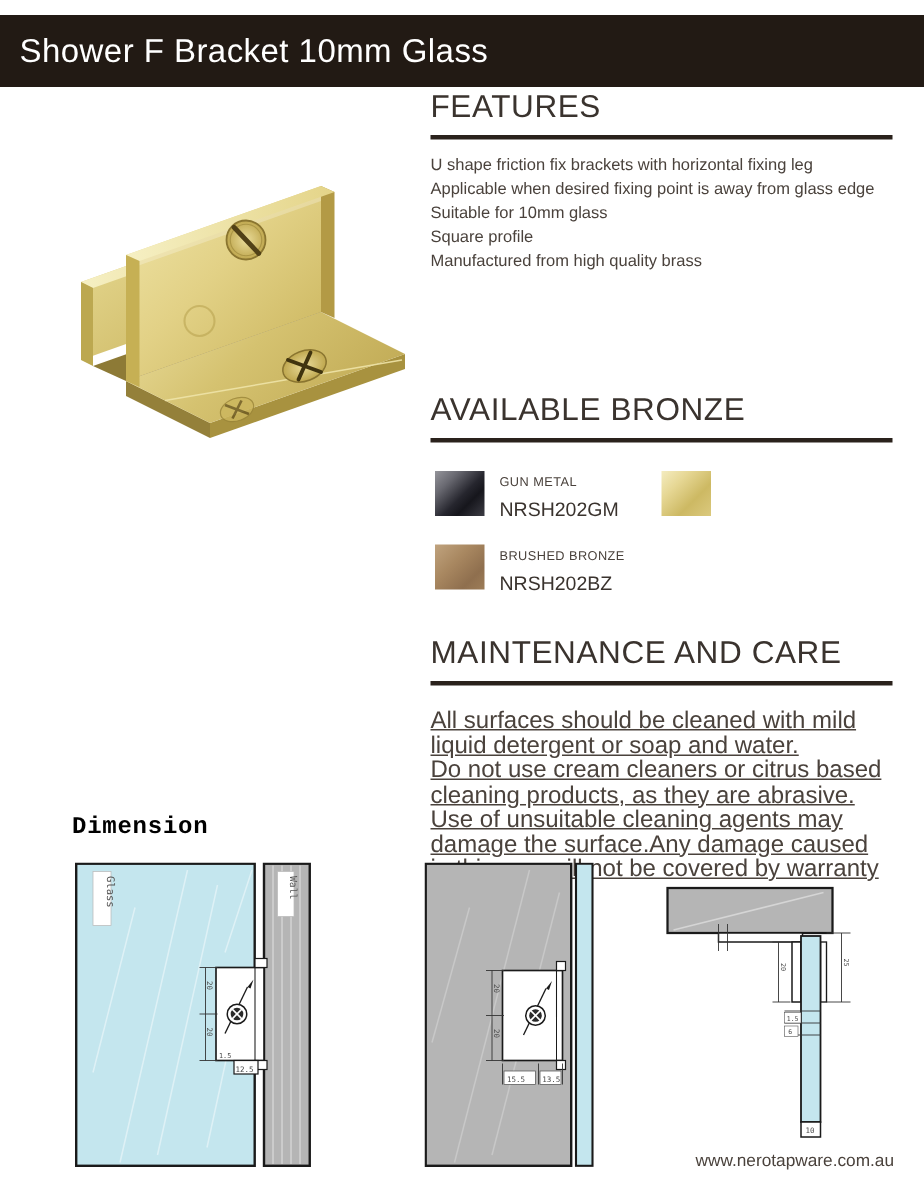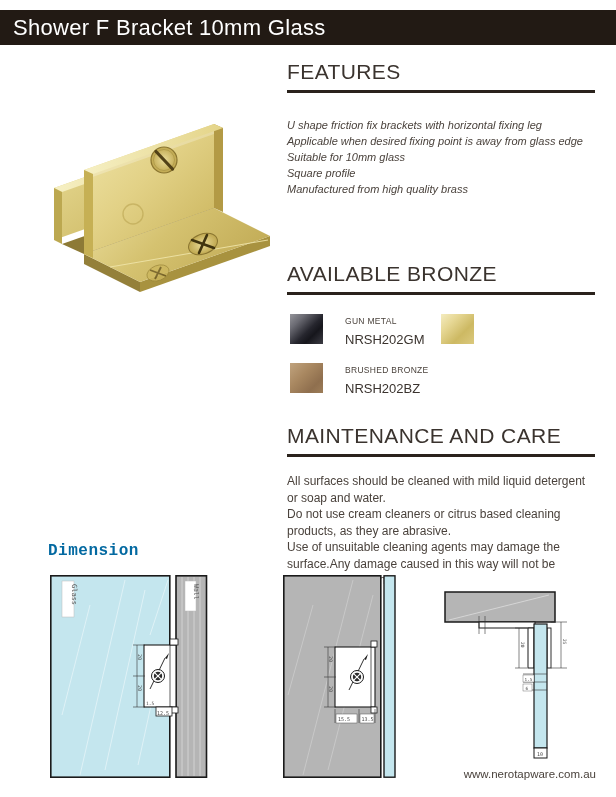--- a/index.html
+++ b/index.html
@@ -1,40 +1,40 @@
 <!DOCTYPE html>
 <html><head>
 <meta charset="utf-8">
 <style>
   html,body{margin:0;padding:0;background:#ffffff;}
   body{width:616px;height:797px;position:relative;font-family:"Liberation Sans",sans-serif;overflow:hidden;}
 
-  .header-bar{position:absolute;left:0;top:10px;width:616px;height:35px;background:#221a14;
+  .header-bar{position:absolute;left:0;top:10px;width:616px;height:48px;background:#221a14;
     display:flex;align-items:center;box-sizing:border-box;padding-left:13px;}
   .header-bar .title{color:#ffffff;font-size:22px;letter-spacing:0.3px;}
 
   .section{position:absolute;left:287px;width:308px;}
   .section-head{font-size:21px;color:#3a332e;letter-spacing:0.4px;}
   .rule{height:3px;background:#2a221c;margin-top:6px;}
 
-  .feat-list{margin-top:24px;font-style:italic;}
+  .feat-list{margin-top:9px;}
   .feat-line{font-size:11px;color:#4a423c;line-height:16px;white-space:nowrap;}
 
-  .para{font-size:12px;color:#4a423c;line-height:16.5px;margin:0;}
-
-  .finish-item{position:absolute;display:flex;gap:22px;}
+  .para{font-size:16px;color:#4a423c;line-height:16.5px;margin:0;text-decoration:underline;}
+
+  .finish-item{position:absolute;display:flex;gap:10px;}
   .swatch{width:33px;height:30px;flex:0 0 auto;}
   .sw-0{background:linear-gradient(135deg,#95959b 0%,#6a6a72 25%,#26262e 55%,#16161c 70%,#3c3c44 100%);}
   .sw-1{background:linear-gradient(135deg,#f4ecc0 0%,#e6d794 30%,#cdb963 65%,#dbc97e 100%);}
   .sw-2{background:linear-gradient(135deg,#c0a37e 0%,#a88760 40%,#8f6f4e 75%,#9d7d58 100%);}
   .finish-name{font-size:8.5px;letter-spacing:0.3px;color:#4a423c;padding-top:2px;}
   .finish-code{font-size:13px;color:#3a332e;margin-top:6px;}
 
   .dim-heading{position:absolute;left:48px;top:542px;font-family:"Liberation Mono",monospace;
-    font-weight:bold;font-size:16px;color:#0369a1;letter-spacing:0.5px;}
+    font-weight:bold;font-size:16px;color:#000000;letter-spacing:0.5px;}
 
   .website{position:absolute;left:400px;top:768px;width:196px;text-align:right;
     font-size:11.5px;color:#4a423c;}
 
   svg text.dim-text{font-family:"DejaVu Sans Mono",monospace;fill:#4a4a4a;}
   svg text.draw-label{font-family:"DejaVu Sans Mono",monospace;fill:#555;}
 </style>
 </head>
 <body>
 

